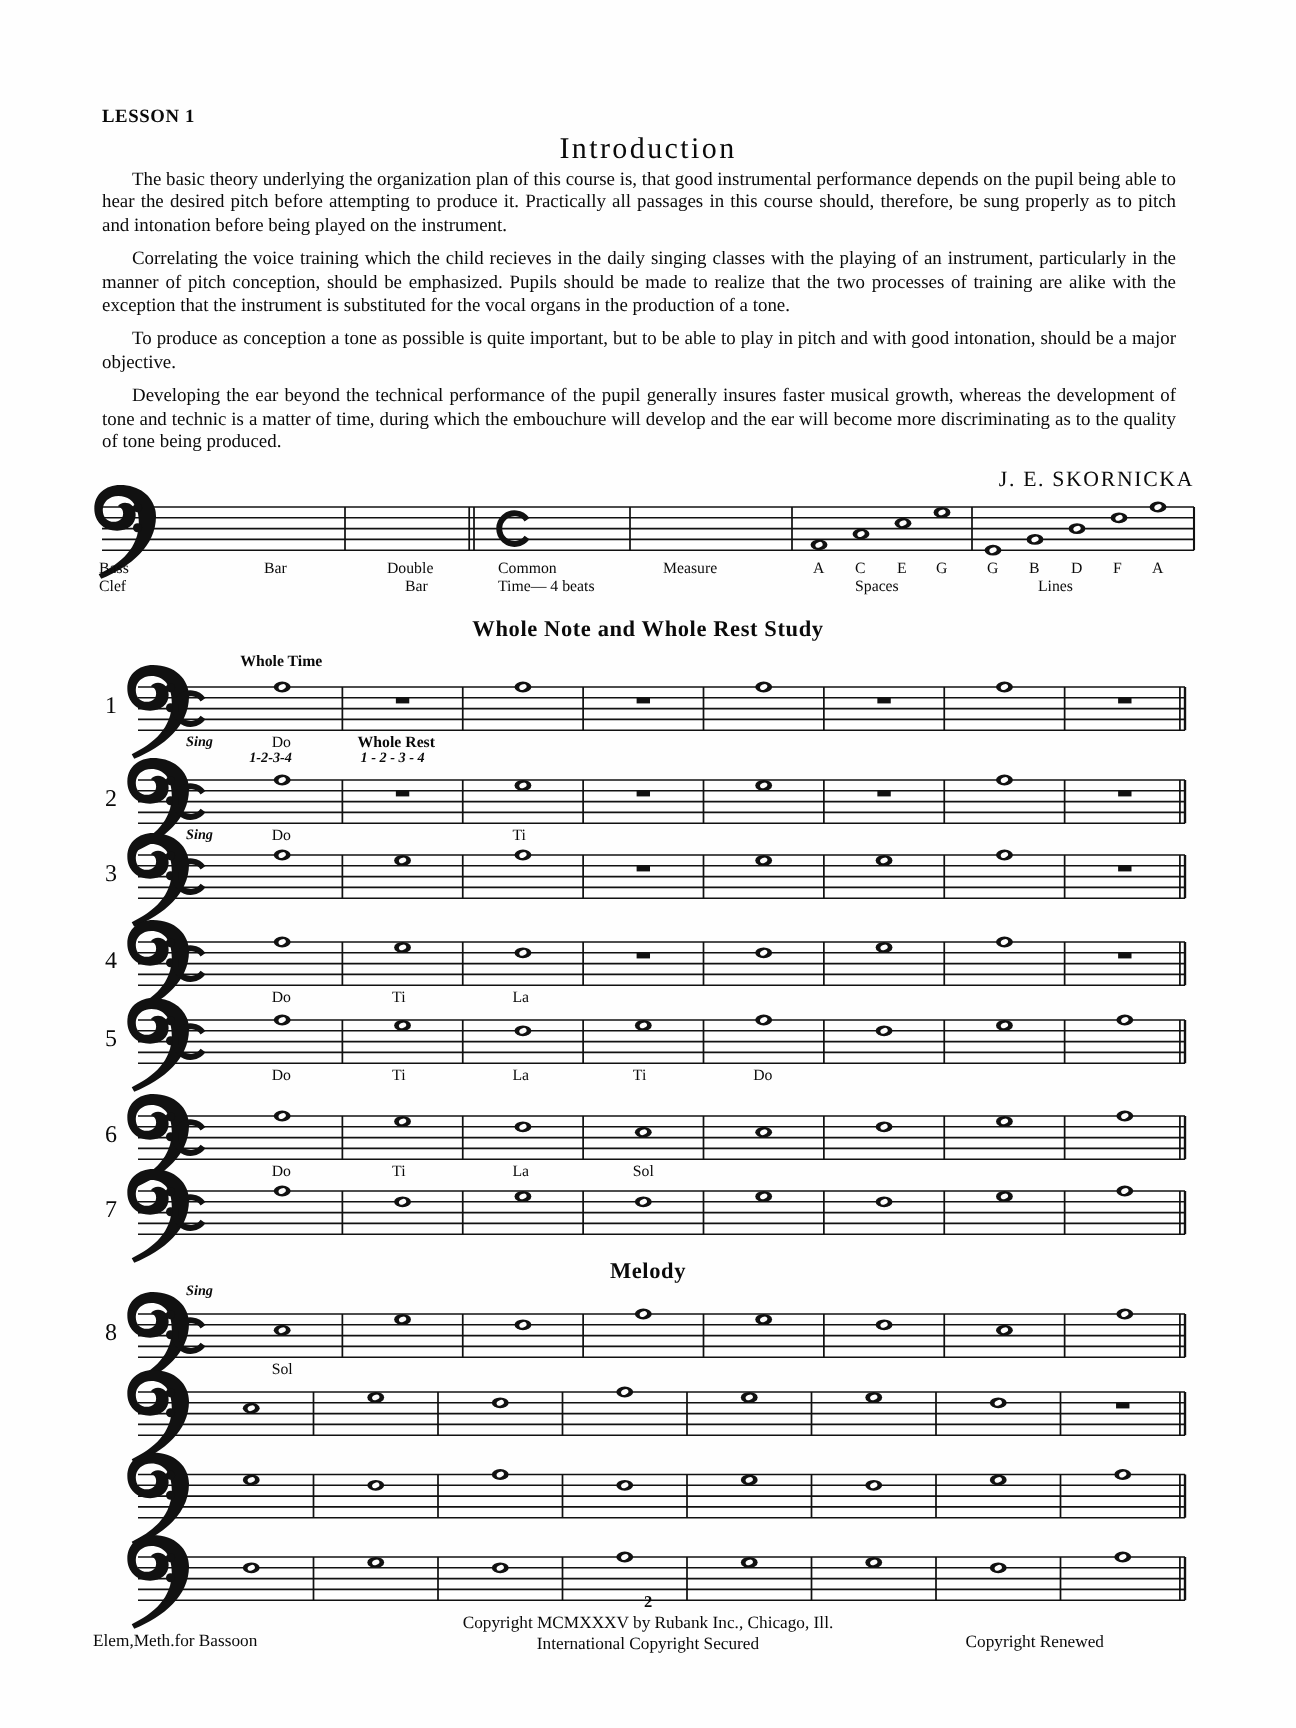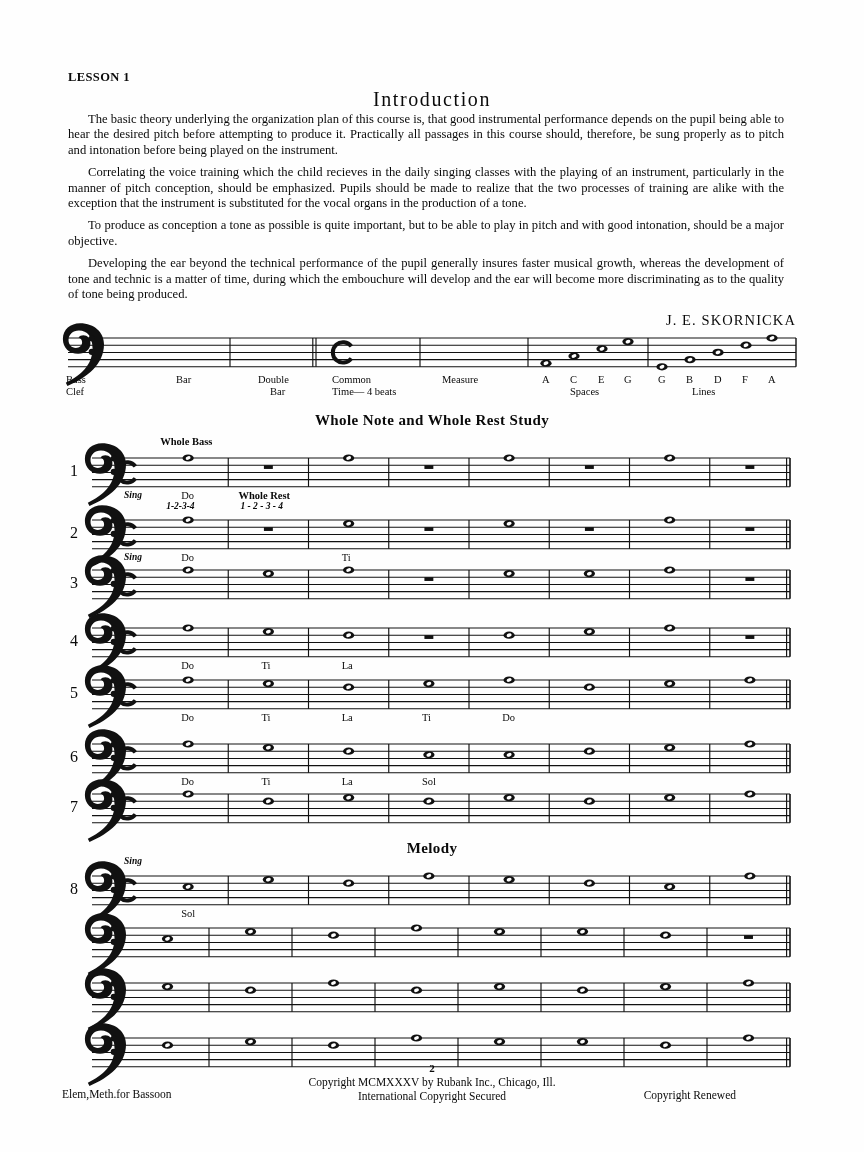--- a/index.html
+++ b/index.html
@@ -198,21 +198,21 @@
             <ellipse cx="669.625" cy="7.9999999999999964" rx="2.5272" ry="1.728" fill="#fefefe" transform="rotate(-22 669.625 7.9999999999999964)"></ellipse>
           </g>
           <line x1="629.5" y1="8" x2="629.5" y2="36.8" stroke="#111" stroke-width="1.15"></line>
           <rect x="745.411" y="15.2" width="8.928" height="3.744" fill="#111"></rect>
           <line x1="709.75" y1="8" x2="709.75" y2="36.8" stroke="#111" stroke-width="1.15"></line>
           <line x1="786.6" y1="8" x2="786.6" y2="36.8" stroke="#111" stroke-width="1.15"></line>
           <line x1="790" y1="8" x2="790" y2="36.8" stroke="#111" stroke-width="1.6"></line>
         </svg>
         <div class="ex-num" style="left: 70px; top: 12px;">1</div>
         <div class="lbl" style="left: 181.125px; top: 40px;">Do</div>
-        <div class="lbl bold" style="left: 160.125px; top: -14px;">Whole Bass</div>
+        <div class="lbl bold" style="left: 160.125px; top: -14px;">Whole Time</div>
         <div class="lbl bold" style="left: 238.375px; top: 40px;">Whole Rest</div>
         <div class="lbl small" style="left: 124px; top: 40px;">Sing</div>
         <div class="lbl bold" style="font-style: italic; font-size: 9.5px; left: 166.125px; top: 51px;">1-2-3-4</div>
         <div class="lbl bold" style="font-style: italic; font-size: 9.5px; left: 240.375px; top: 51px;">1 - 2 - 3 - 4</div>
       </div>
       <div class="staff-block" style="left: 0px; top: 512px; width: 864px; height: 52px;">
         <svg width="864" height="46" style="position: absolute; left: 0px; top: 0px;">
           <line x1="92" y1="8" x2="790" y2="8" stroke="#111" stroke-width="1.05"></line>
           <line x1="92" y1="15.2" x2="790" y2="15.2" stroke="#111" stroke-width="1.05"></line>
           <line x1="92" y1="22.4" x2="790" y2="22.4" stroke="#111" stroke-width="1.05"></line>

